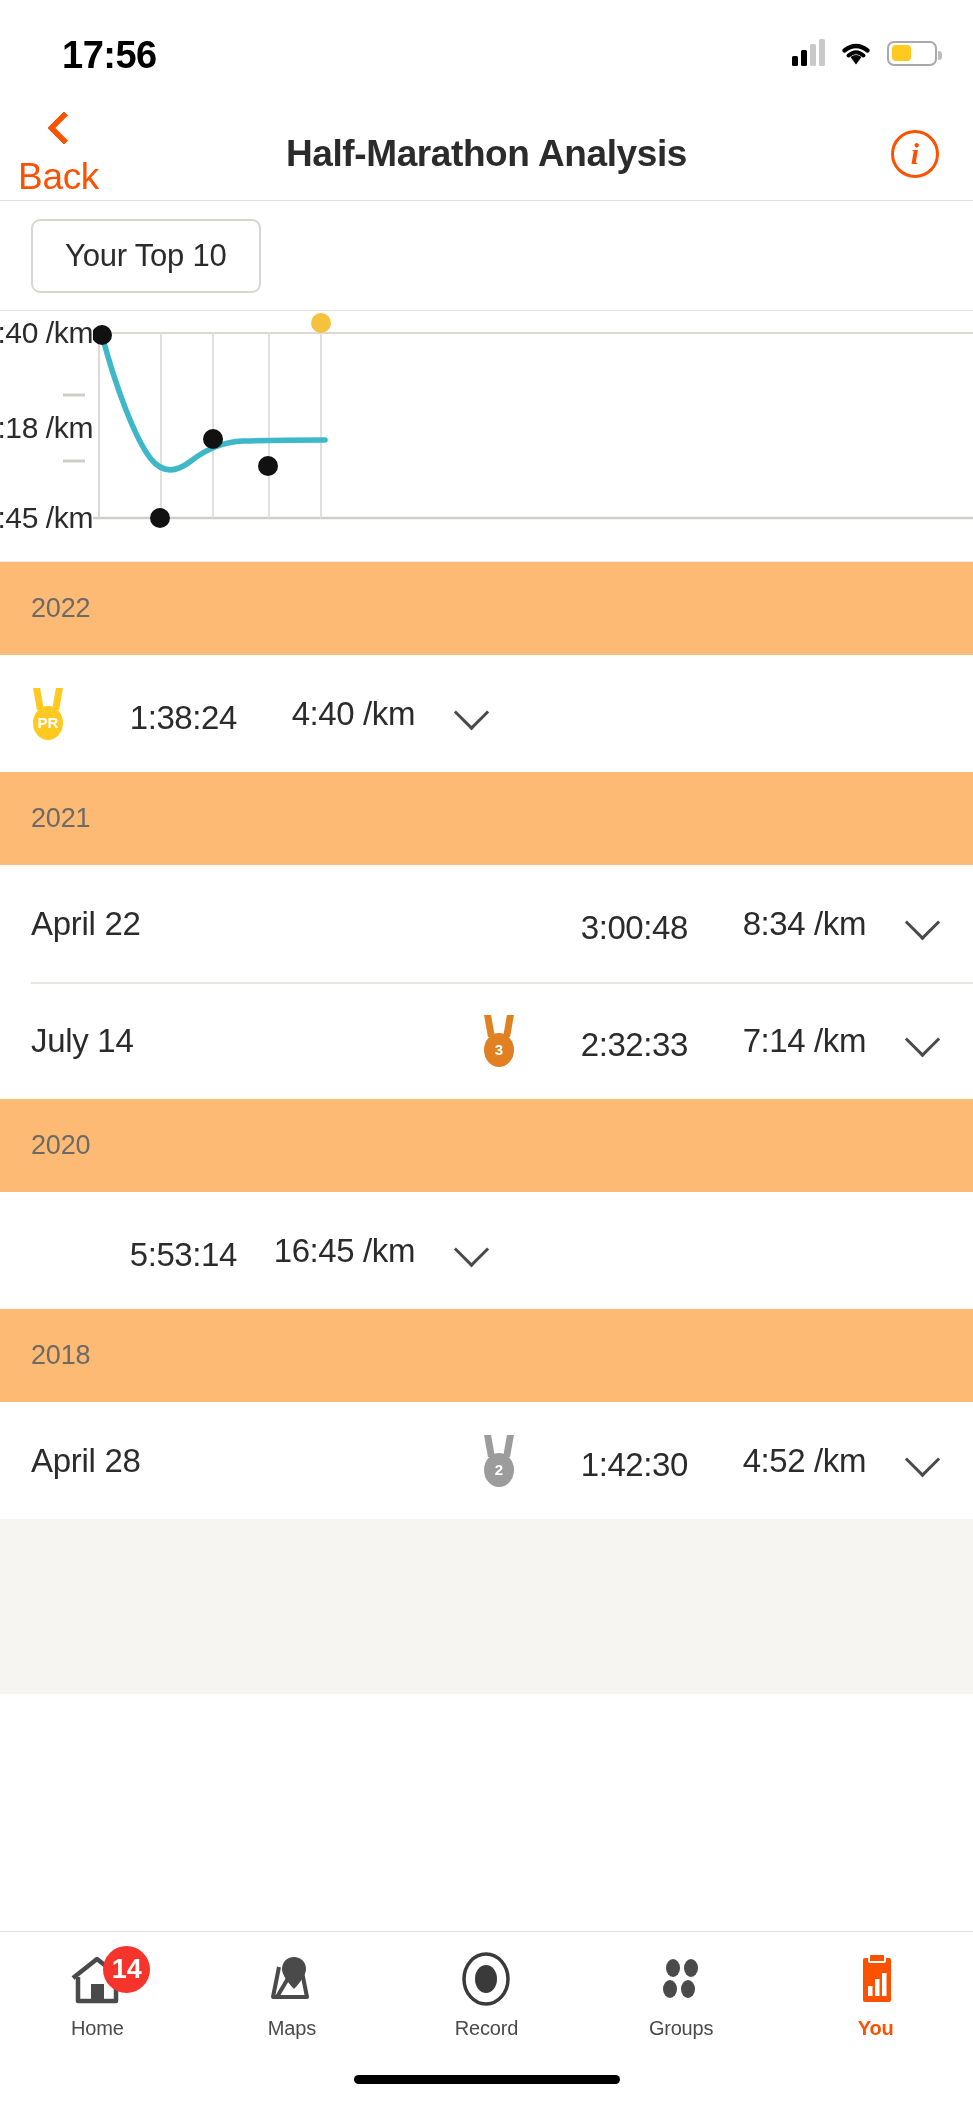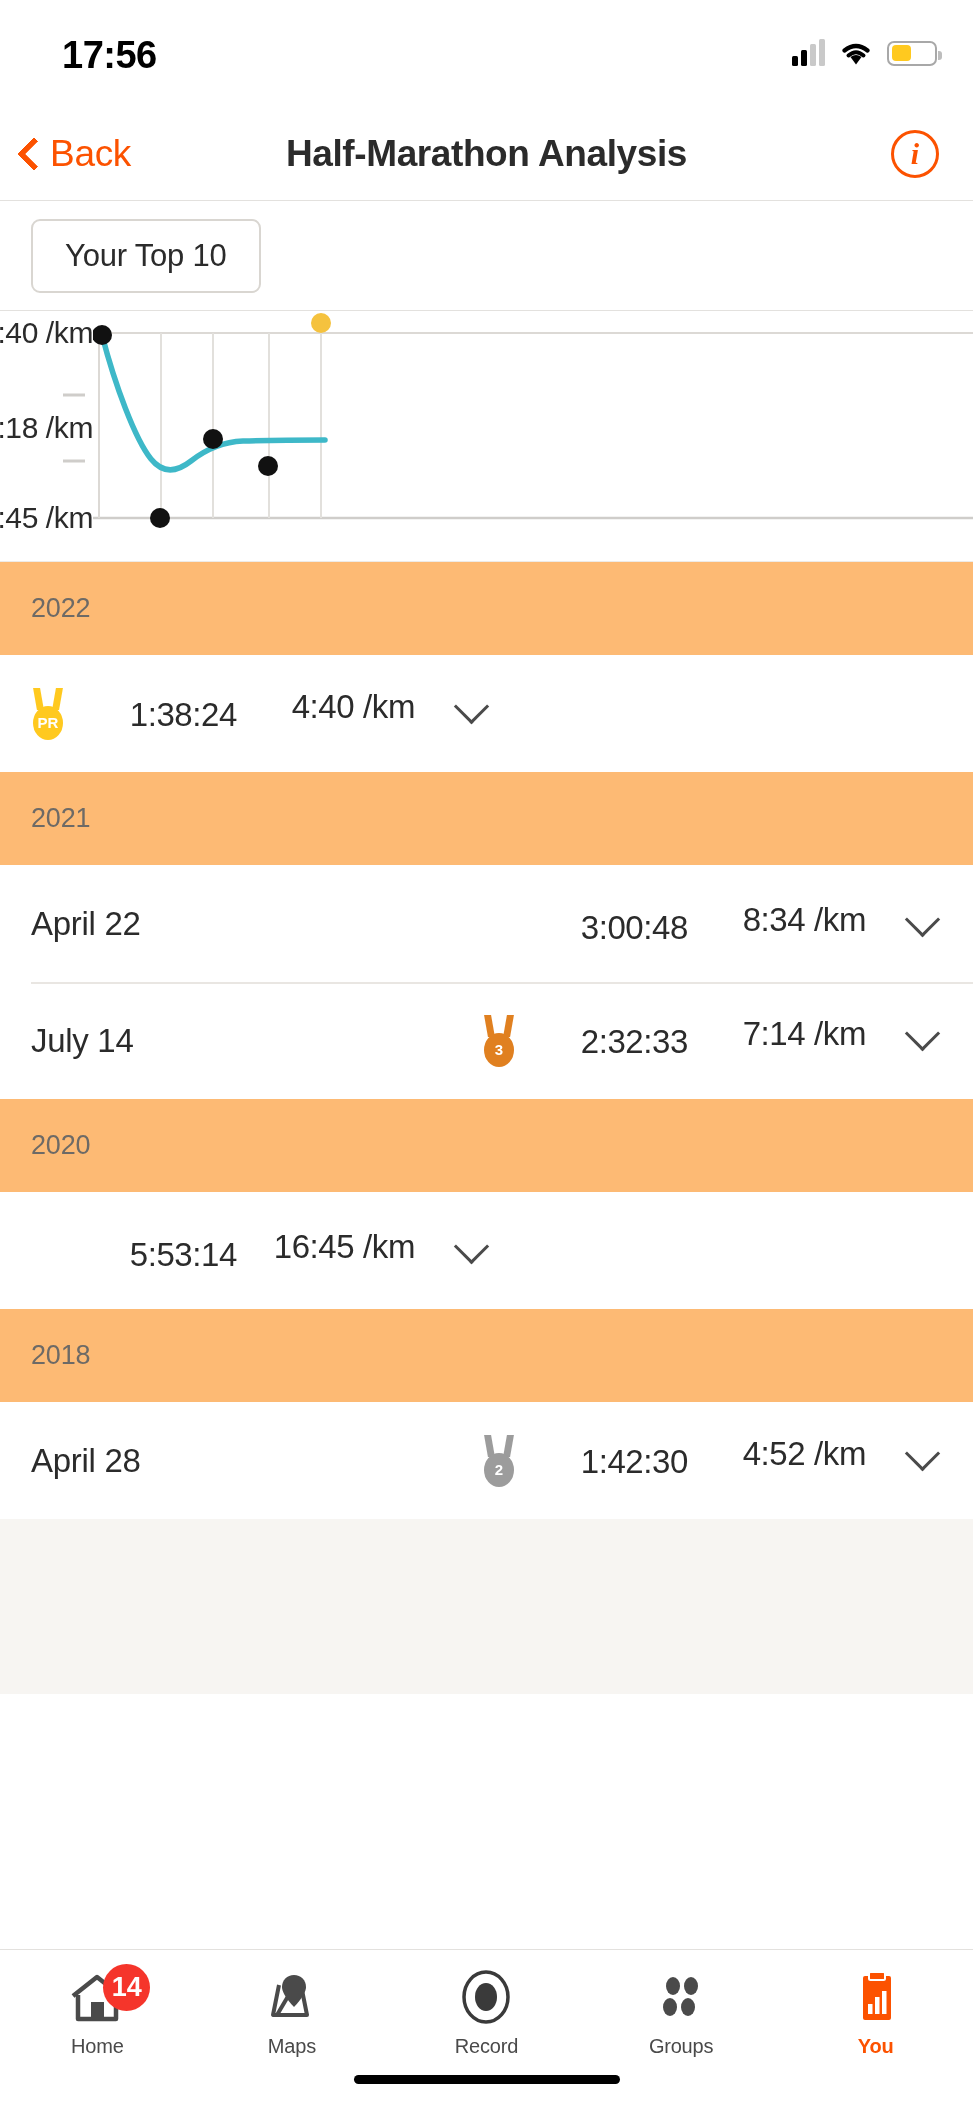--- a/index.html
+++ b/index.html
@@ -43,21 +43,21 @@
   .battery-fill { height:100%; width:48%; background:#ffc91f; border-radius:4px; }
 
   
   .navbar {
     height:93px; position:relative;
     border-bottom:1.5px solid #e3e1de;
   }
   .nav-back {
     position:absolute; left:18px; top:50%; transform:translateY(-50%);
     display:flex; align-items:center; gap:10px;
-    color:#fc5200; cursor:pointer;
+    color:#fc5200; cursor:pointer;flex-direction:column;
   }
   .chevron-left {
     width:22px; height:36px; position:relative;
   }
   .chevron-left::before{
     content:""; position:absolute; left:4px; top:6px;
     width:18px; height:18px;
     border-left:6px solid #fc5200; border-bottom:6px solid #fc5200;
     transform:rotate(45deg); border-radius:2px;
   }
@@ -113,21 +113,21 @@
     height:117px; display:flex; align-items:center;
     padding:0 31px; background:#fff; position:relative; cursor:pointer;
   }
   .row + .row::before {
     content:""; position:absolute; left:31px; right:0; top:0;
     height:1.5px; background:#e9e6e2;
   }
   .row-date {
     font-size:33px; color:#2b2b2b; flex:1; letter-spacing:-0.3px;
   }
-  .row-right { display:flex; align-items:flex-start; gap:0; }
+  .row-right { display:flex; align-items:center; gap:0; }
   .medal {
     width:34px; height:52px; position:relative; margin-right:24px;
     flex-shrink:0;
   }
   .medal-ribbon {
     position:absolute; left:50%; top:0; transform:translateX(-50%);
     width:26px; height:22px;
   }
   .medal-ribbon::before, .medal-ribbon::after {
     content:""; position:absolute; top:0; width:7px; height:22px;
@@ -167,21 +167,21 @@
     content:""; position:absolute; left:8px; top:6px;
     width:22px; height:22px;
     border-right:3.5px solid #4a4a4a; border-bottom:3.5px solid #4a4a4a;
     transform:rotate(45deg);
   }
 
   .filler { background:#f7f5f2; height:175px; }
 
   
   .tabbar {
-    position:absolute; left:0; right:0; bottom:0; height:157px;
+    position:absolute; left:0; right:0; bottom:0; height:175px;
     background:#fff; border-top:1.5px solid #e3e1de;
     display:flex; align-items:flex-start; padding-top:18px;margin-top:27px;
   }
   .tab {
     flex:1; display:flex; flex-direction:column; align-items:center;
     gap:9px; cursor:pointer; position:relative;
   }
   .tab-icon { height:58px; display:flex; align-items:center; justify-content:center; position:relative; }
   .tab-label { font-size:20px; color:#4a4a4a; letter-spacing:-0.2px; }
   .tab.active .tab-label { color:#fc5200; font-weight:bold; }

